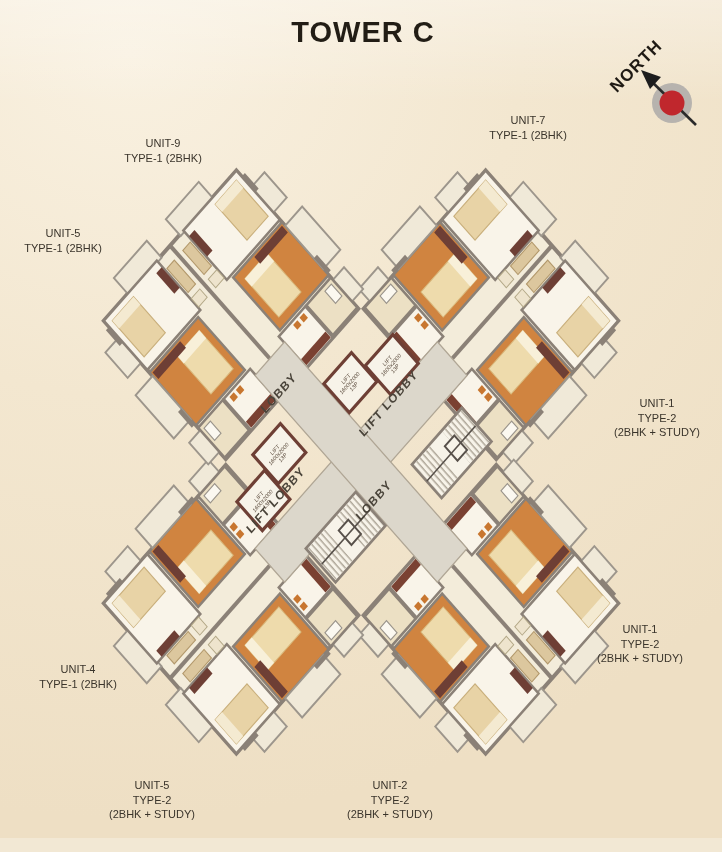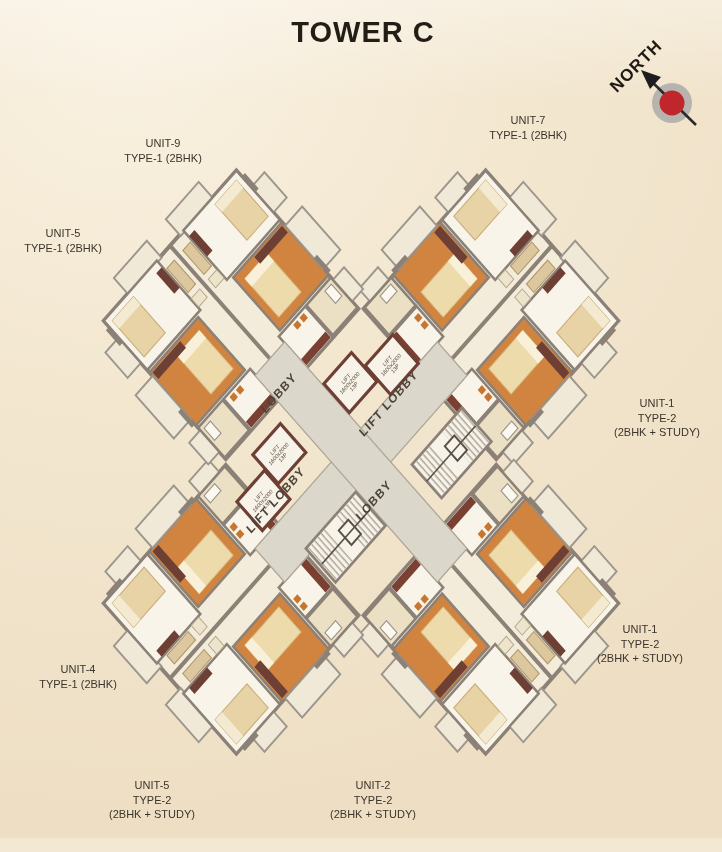--- a/index.html
+++ b/index.html
@@ -151,21 +151,21 @@
       <circle cx="672" cy="103" r="12.5" fill="#c0272d"></circle>
       <polygon points="641,70 661,77 650,89" fill="#1d1d1d"></polygon>
     </g>
   </svg>
 
   <div class="unit-label" style="left:640px;top:622px">
     <span>UNIT-1</span>
     <span>TYPE-2</span>
     <span>(2BHK + STUDY)</span>
   </div>
-  <div class="unit-label" style="left:373px;top:778px">
+  <div class="unit-label" style="left:390px;top:778px">
     <span>UNIT-2</span>
     <span>TYPE-2</span>
     <span>(2BHK + STUDY)</span>
   </div>
   <div class="unit-label" style="left:152px;top:778px">
     <span>UNIT-5</span>
     <span>TYPE-2</span>
     <span>(2BHK + STUDY)</span>
   </div>
   <div class="unit-label" style="left:78px;top:662px">

